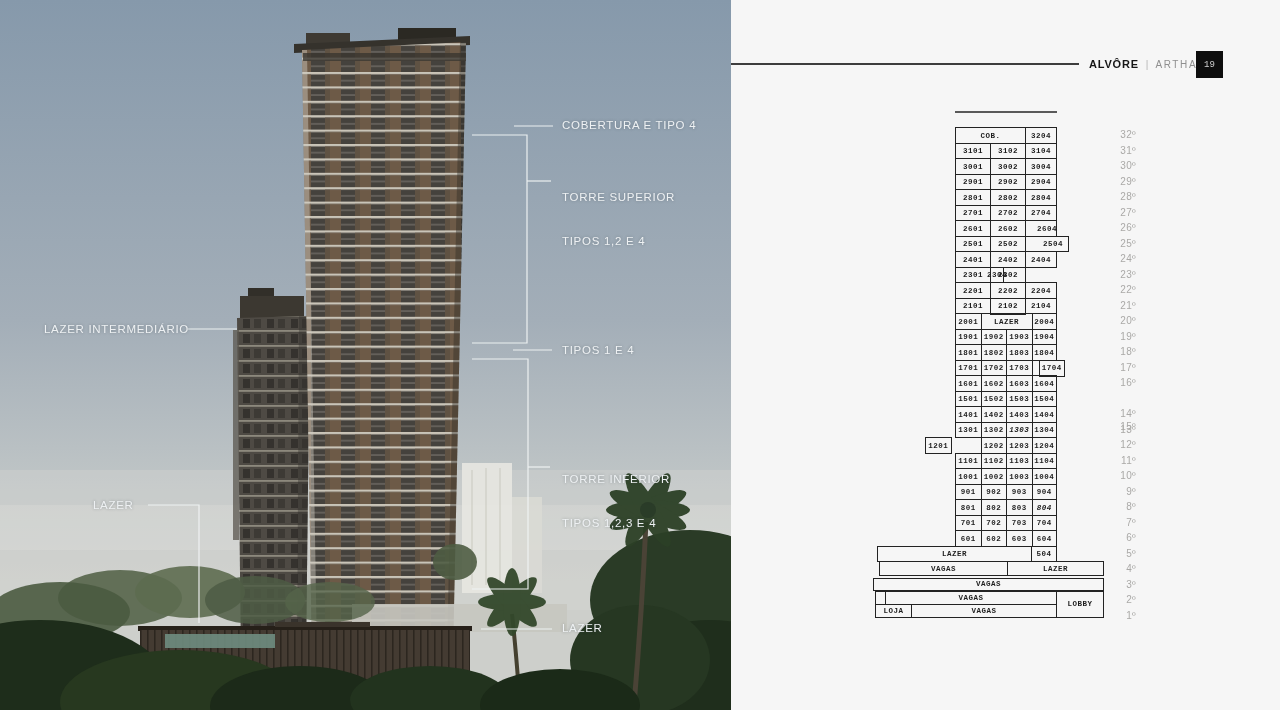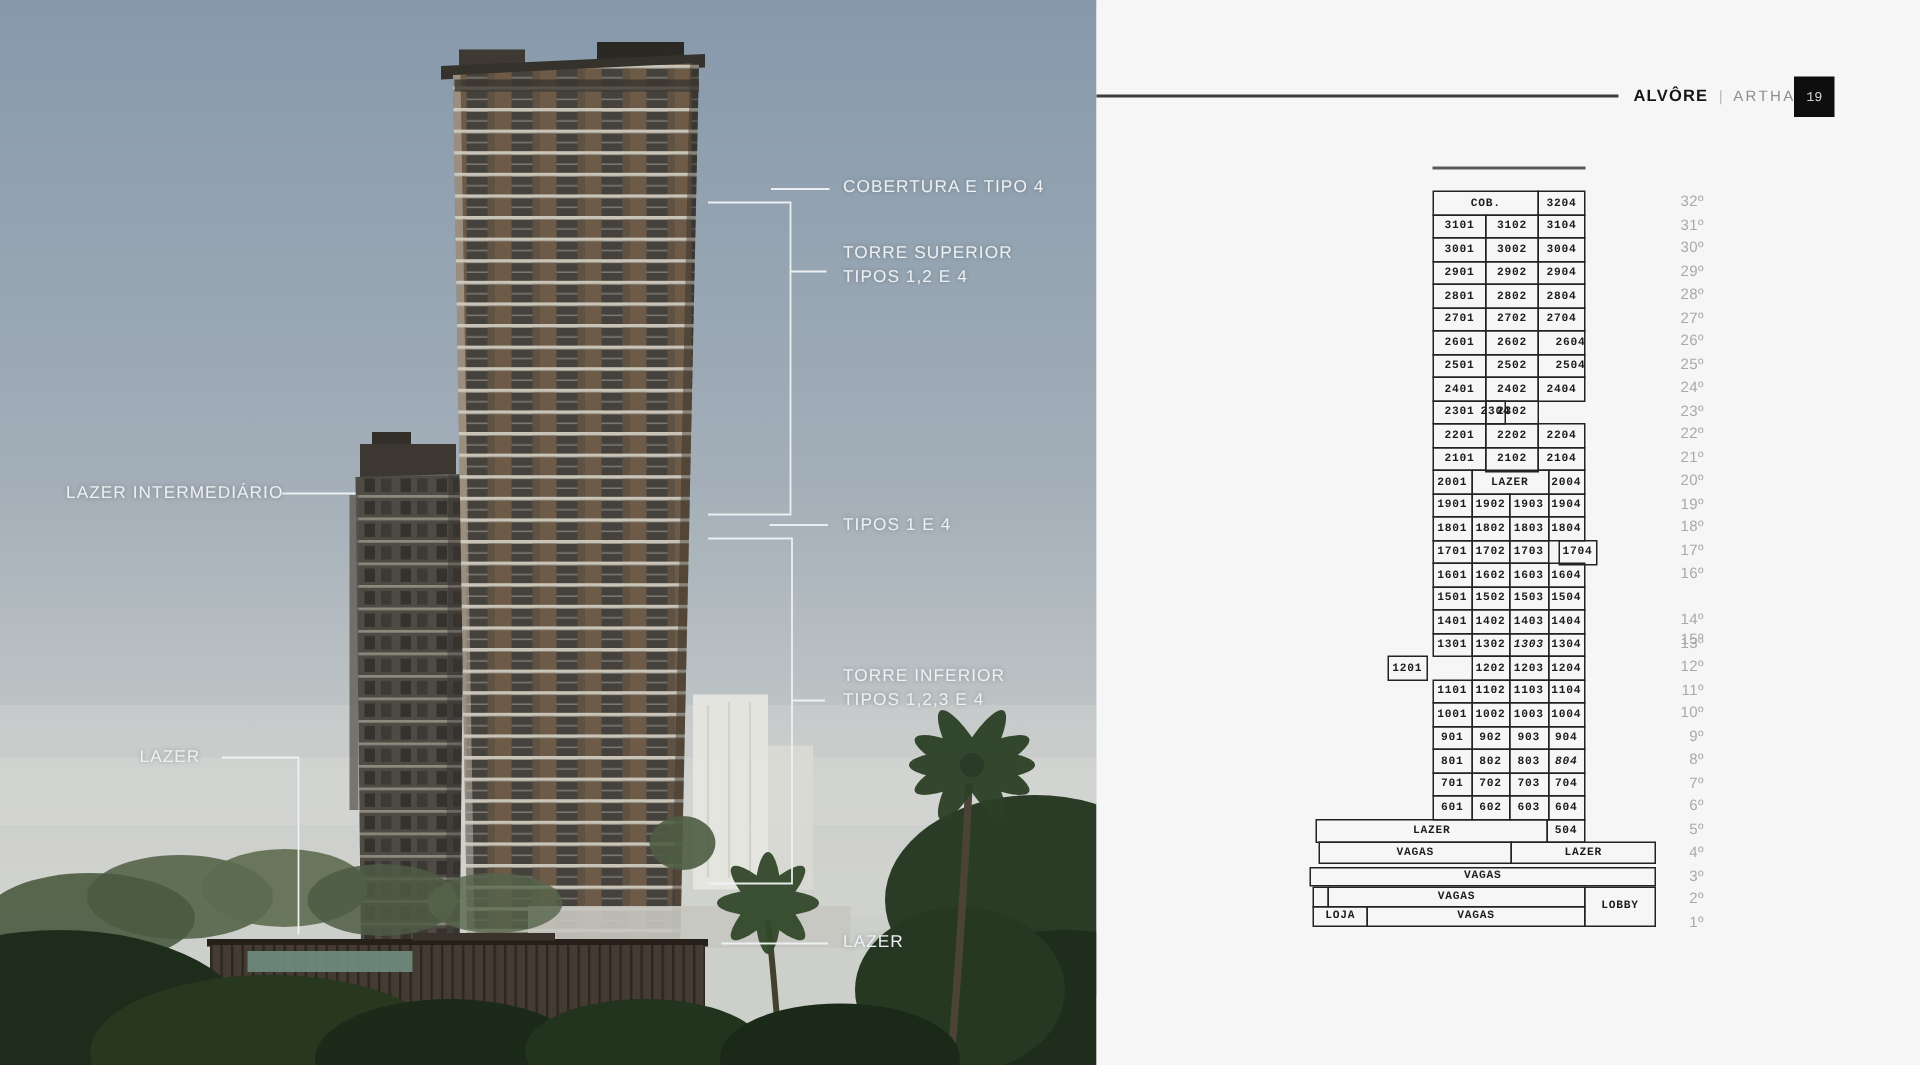--- a/index.html
+++ b/index.html
@@ -3,21 +3,21 @@
 <meta charset="utf-8">
 <style>
   html,body{margin:0;padding:0;background:#e8e8e8;}
   .page{position:relative;width:1280px;height:710px;background:#f6f6f6;
         font-family:"Liberation Sans",sans-serif;overflow:hidden;}
 
   
   .photo{position:absolute;left:0;top:0;width:731px;height:710px;overflow:hidden;background:#9aa8b4;}
   .callout{position:absolute;color:#eef1f3;font-size:11.5px;letter-spacing:.7px;
            white-space:nowrap;text-shadow:0 0 3px rgba(35,45,55,.35);}
-  .callout.two div{line-height:16px;}
+  .callout.two div{line-height:16px;margin-top:28px;}
 
   
   .panel{position:absolute;left:731px;top:0;width:549px;height:710px;background:#f6f6f6;}
   .hdr-line{position:absolute;left:731px;top:63px;width:348px;height:2px;background:#3d3d3d;}
   .hdr-brand{position:absolute;left:1089px;top:56px;height:16px;display:flex;align-items:center;gap:7px;}
   .brand{font-size:11px;font-weight:bold;color:#161616;letter-spacing:.8px;}
   .brand-div{color:#b8b8b8;font-size:10px;}
   .subbrand{font-size:10px;color:#8f8f8f;letter-spacing:1.6px;}
   .pagebox{position:absolute;left:1196px;top:51px;width:27px;height:27px;background:#0e0e0e;
            display:flex;align-items:center;justify-content:center;}
@@ -215,21 +215,21 @@
       <div class="fl-cell" style="left: 955px; top: 204.75px; width: 36px; height: 16.5px;">2701</div>
       <div class="fl-cell" style="left: 990px; top: 204.75px; width: 36px; height: 16.5px;">2702</div>
       <div class="fl-cell" style="left: 1025px; top: 204.75px; width: 32px; height: 16.5px;">2704</div>
       <div class="fl-num" style="left: 1106px; top: 206.5px;">27º</div>
       <div class="fl-cell" style="left: 955px; top: 220.25px; width: 36px; height: 16.5px;">2601</div>
       <div class="fl-cell" style="left: 990px; top: 220.25px; width: 36px; height: 16.5px;">2602</div>
       <div class="fl-cell" style="left: 1025px; top: 220.25px; width: 32px; height: 16.5px; padding-left: 12px;">2604</div>
       <div class="fl-num" style="left: 1106px; top: 222px;">26º</div>
       <div class="fl-cell" style="left: 955px; top: 235.75px; width: 36px; height: 16.5px;">2501</div>
       <div class="fl-cell" style="left: 990px; top: 235.75px; width: 36px; height: 16.5px;">2502</div>
-      <div class="fl-cell" style="left: 1025px; top: 235.75px; width: 32px; height: 16.5px; padding-left: 12px;">2504</div>
+      <div class="fl-cell" style="left: 1025px; top: 235.75px; width: 44px; height: 16.5px; padding-left: 12px;">2504</div>
       <div class="fl-num" style="left: 1106px; top: 237.5px;">25º</div>
       <div class="fl-cell" style="left: 955px; top: 251.25px; width: 36px; height: 16.5px;">2401</div>
       <div class="fl-cell" style="left: 990px; top: 251.25px; width: 36px; height: 16.5px;">2402</div>
       <div class="fl-cell" style="left: 1025px; top: 251.25px; width: 32px; height: 16.5px;">2404</div>
       <div class="fl-num" style="left: 1106px; top: 253px;">24º</div>
       <div class="fl-cell" style="left: 955px; top: 266.75px; width: 36px; height: 16.5px;">2301</div>
       <div class="fl-cell" style="left: 990px; top: 266.75px; width: 36px; height: 16.5px;">2302</div>
       <div class="fl-cell" style="left: 990px; top: 266.75px; width: 14px; height: 16.5px;">2304</div>
       <div class="fl-num" style="left: 1106px; top: 268.5px;">23º</div>
       <div class="fl-cell" style="left: 955px; top: 282.25px; width: 36px; height: 16.5px;">2201</div>

